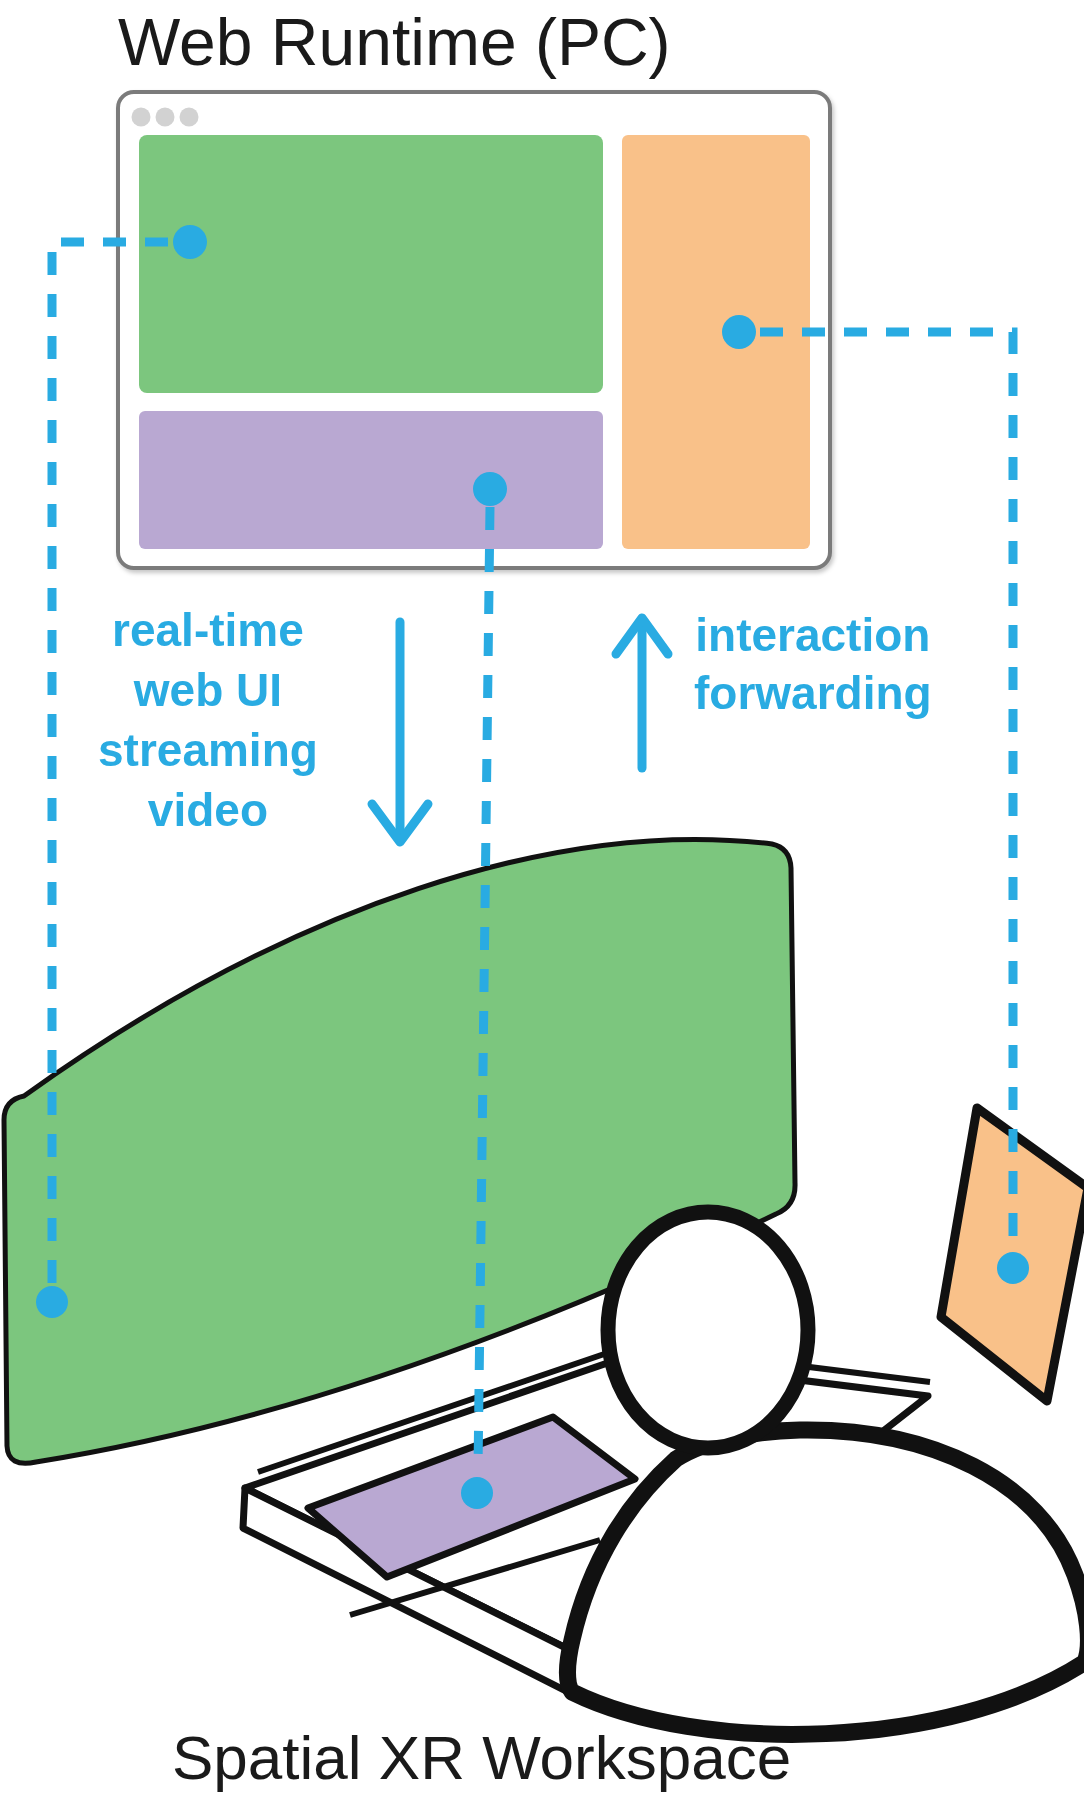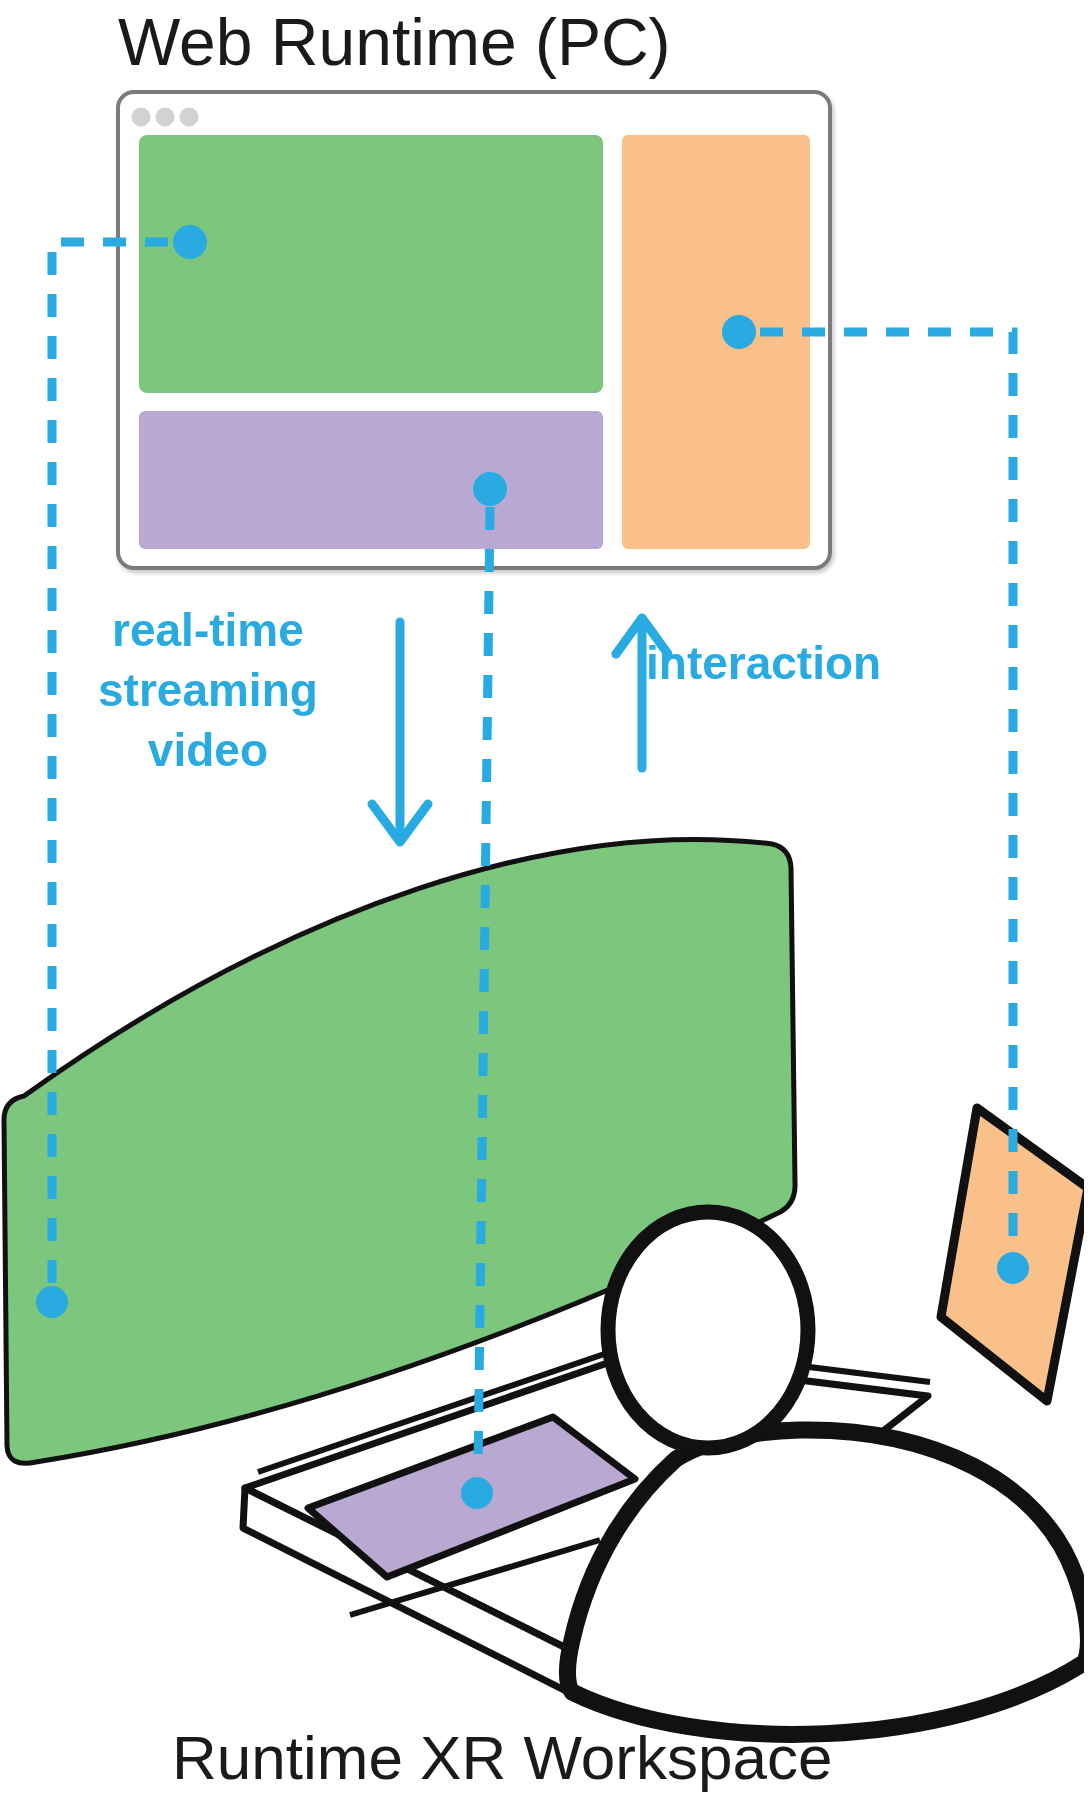--- a/index.html
+++ b/index.html
@@ -4,21 +4,21 @@
 <style>
   html,body{margin:0;padding:0;background:#fff;}
   #stage{position:relative;width:1084px;height:1800px;overflow:hidden;background:#fff;
          font-family:"Liberation Sans", sans-serif;}
   #art{position:absolute;left:0;top:0;}
   .title{position:absolute;color:var(--title);font-weight:500;letter-spacing:0px;white-space:nowrap;}
   #title-top{left:118px;top:4px;font-size:66px;}
   #title-bottom{left:172px;top:1722px;font-size:62px;}
   .bluelabel{position:absolute;color:var(--blue);font-weight:700;font-size:46px;line-height:60px;white-space:nowrap;text-align:center;}
   #label-left{left:98px;top:600px;}
-  #label-right{left:646px;top:606px;line-height:58px;margin-top:28px;}
+  #label-right{left:694px;top:606px;line-height:58px;}
   .win-shadow{filter:drop-shadow(2px 3px 2px rgba(0,0,0,0.22));}
   .panel-green{fill:var(--green);}
   .panel-purple{fill:var(--purple);}
   .panel-orange{fill:var(--orange);}
   .dot{fill:var(--blue);}
   .dash{stroke:var(--blue);stroke-width:9;fill:none;stroke-dasharray:23 19;}
   .arrow{stroke:var(--blue);stroke-width:9;fill:none;stroke-linecap:round;stroke-linejoin:round;}
   .ink{stroke:var(--outline);fill:#fff;}
 </style>
 </head>
@@ -94,22 +94,24 @@
         <line class="arrow" x1="642" y1="768" x2="642" y2="622"></line>
         <polyline class="arrow" points="616,654 642,618 668,654"></polyline>
       </g>
     </g>
   </svg>
 
   <div id="title-top" class="title">Web Runtime (PC)</div>
 
   <div id="label-left" class="bluelabel">
     <div>real-time</div>
+    <div>web UI</div>
     <div>streaming</div>
     <div>video</div>
   </div>
 
   <div id="label-right" class="bluelabel">
     <div>interaction</div>
+    <div>forwarding</div>
   </div>
 
-  <div id="title-bottom" class="title">Runtime XR Workspace</div>
+  <div id="title-bottom" class="title">Spatial XR Workspace</div>
 </div>
 
 </body></html>

